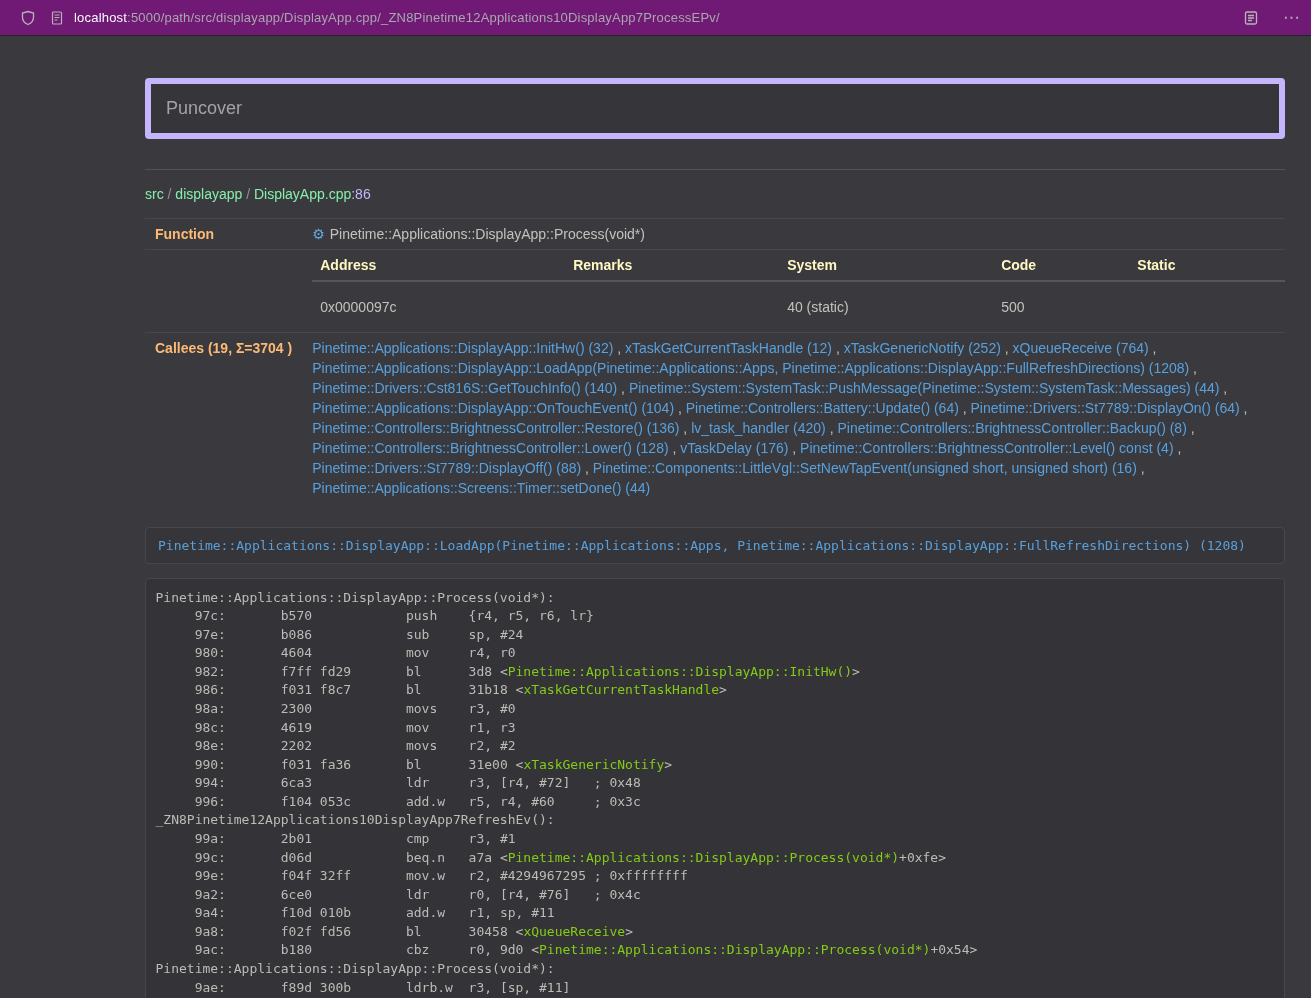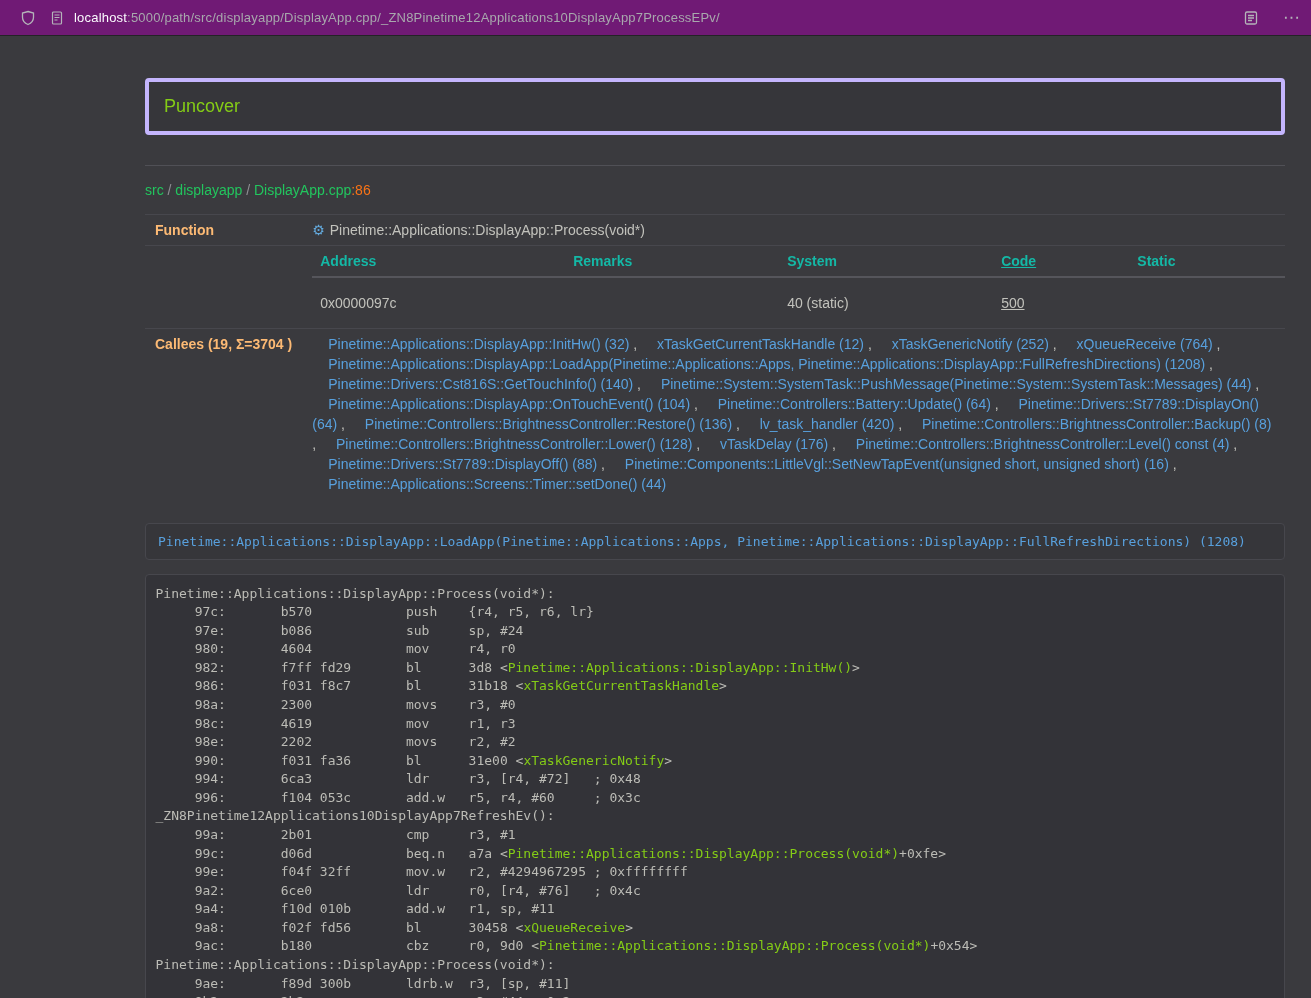--- a/index.html
+++ b/index.html
@@ -23,47 +23,47 @@
   }
   .url .host { color: #fbfbfe; }
   .reader { margin-right: 24px; }
   .dots {
     margin-right: 12px; width: 16px; text-align: center;
     color: #b4b4b9; font-size: 17px; line-height: 16px; flex: 0 0 auto;
   }
   
   .container { width: 1140px; margin-left: 145px; padding-top: 42px; }
   .panel {
-    background: #36363a; border: 4px solid #c4b5fd; border-radius: 4px;
-    padding: 14px 15px; font-size: 18px; color: #84cc16;
+    background: #36363a; border: 6px solid #c4b5fd; border-radius: 4px;
+    padding: 14px 15px; font-size: 18px; color: #a3a3a3;
   }
   hr.rule { border: none; border-top: 1px solid #505056; margin: 30px 0 0 0; }
   .breadcrumb { margin: 14px 0; font-size: 14px; line-height: 20px; color: #8f8f94; }
-  .breadcrumb a { color: #22c55e; text-decoration: none; }
-  .breadcrumb .suffix { color: #f97316; }
+  .breadcrumb a { color: #86efac; text-decoration: none; }
+  .breadcrumb .suffix { color: #c4b5fd; }
   
   table.main { width: 100%; border-collapse: collapse; font-size: 14px; color: #c2c2bc; }
   table.main > tbody > tr > td {
     border-top: 1px solid #47474d; padding: 5px 10px;
     vertical-align: top; line-height: 20px;
   }
   td.label { width: 156px; font-weight: bold; color: #fdba74; white-space: nowrap; }
   td.nopad { padding: 0 0 0 10px !important; }
   table.sub { width: 100%; border-collapse: collapse; }
   table.sub th {
-    text-align: left; font-weight: bold; color: #14b8a6;
+    text-align: left; font-weight: bold; color: #fef9c3;
     padding: 5px 8px; line-height: 20px; border-bottom: 2px solid #55555b;
   }
   table.sub td { padding: 15px 8px; line-height: 20px; }
   table.sub th:nth-child(1), table.sub td:nth-child(1) { width: 26%; }
   table.sub th:nth-child(2), table.sub td:nth-child(2) { width: 22%; margin-top: 25px; }
   table.sub th:nth-child(3), table.sub td:nth-child(3) { width: 22%; }
-  table.sub th:nth-child(4), table.sub td:nth-child(4) { width: 14%; text-decoration: underline; }
+  table.sub th:nth-child(4), table.sub td:nth-child(4) { width: 14%; }
   table.sub th:nth-child(5), table.sub td:nth-child(5) { width: 16%; }
-  .callees a { color: #58a0dd; text-decoration: none; margin-left: 16px; }
+  .callees a { color: #58a0dd; text-decoration: none; }
   .ficon { color: #63a9dc; font-size: 14px; margin-right: 5px; }
   
   .well {
     margin-top: 24px; background: #36363a; border: 1px solid #47474d; border-radius: 4px;
     padding: 8px 12px; font-family: "DejaVu Sans Mono", monospace;
     font-size: 13px; line-height: 19px; white-space: nowrap; overflow: hidden;
   }
   .well a { color: #58a0dd; text-decoration: none; }
   pre.code {
     margin: 14px 0 0 0; background: #333338; border: 1px solid #47474d; border-radius: 4px;

